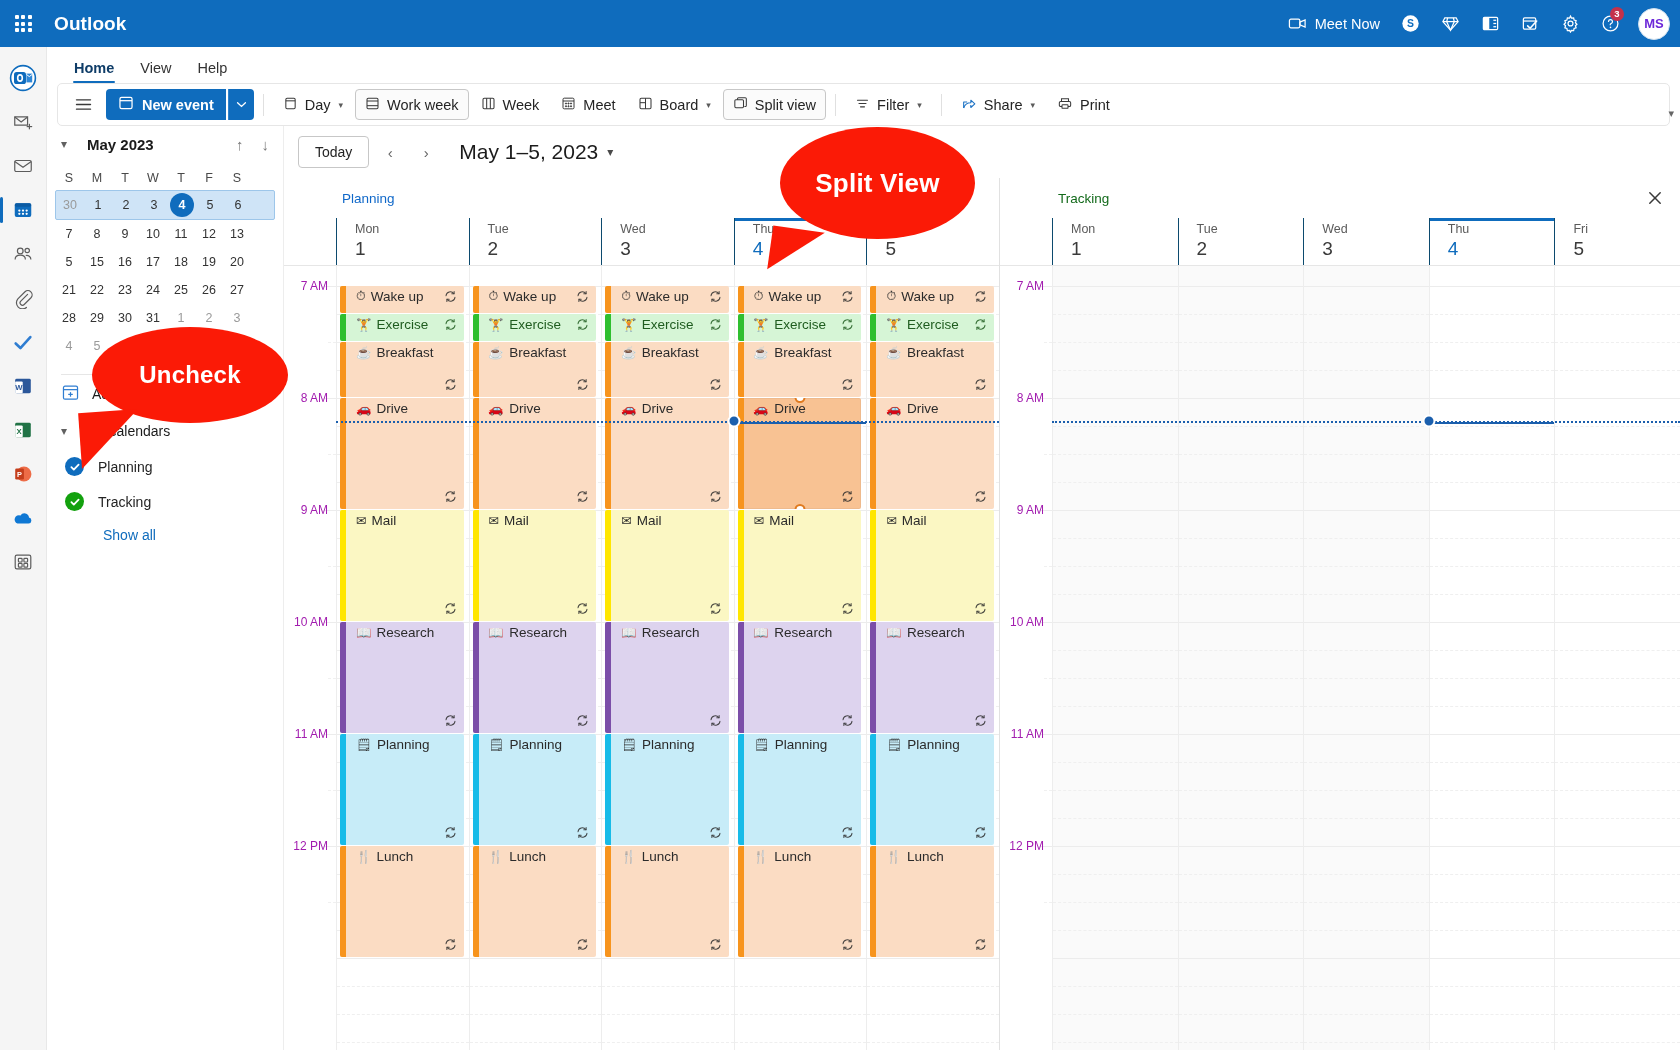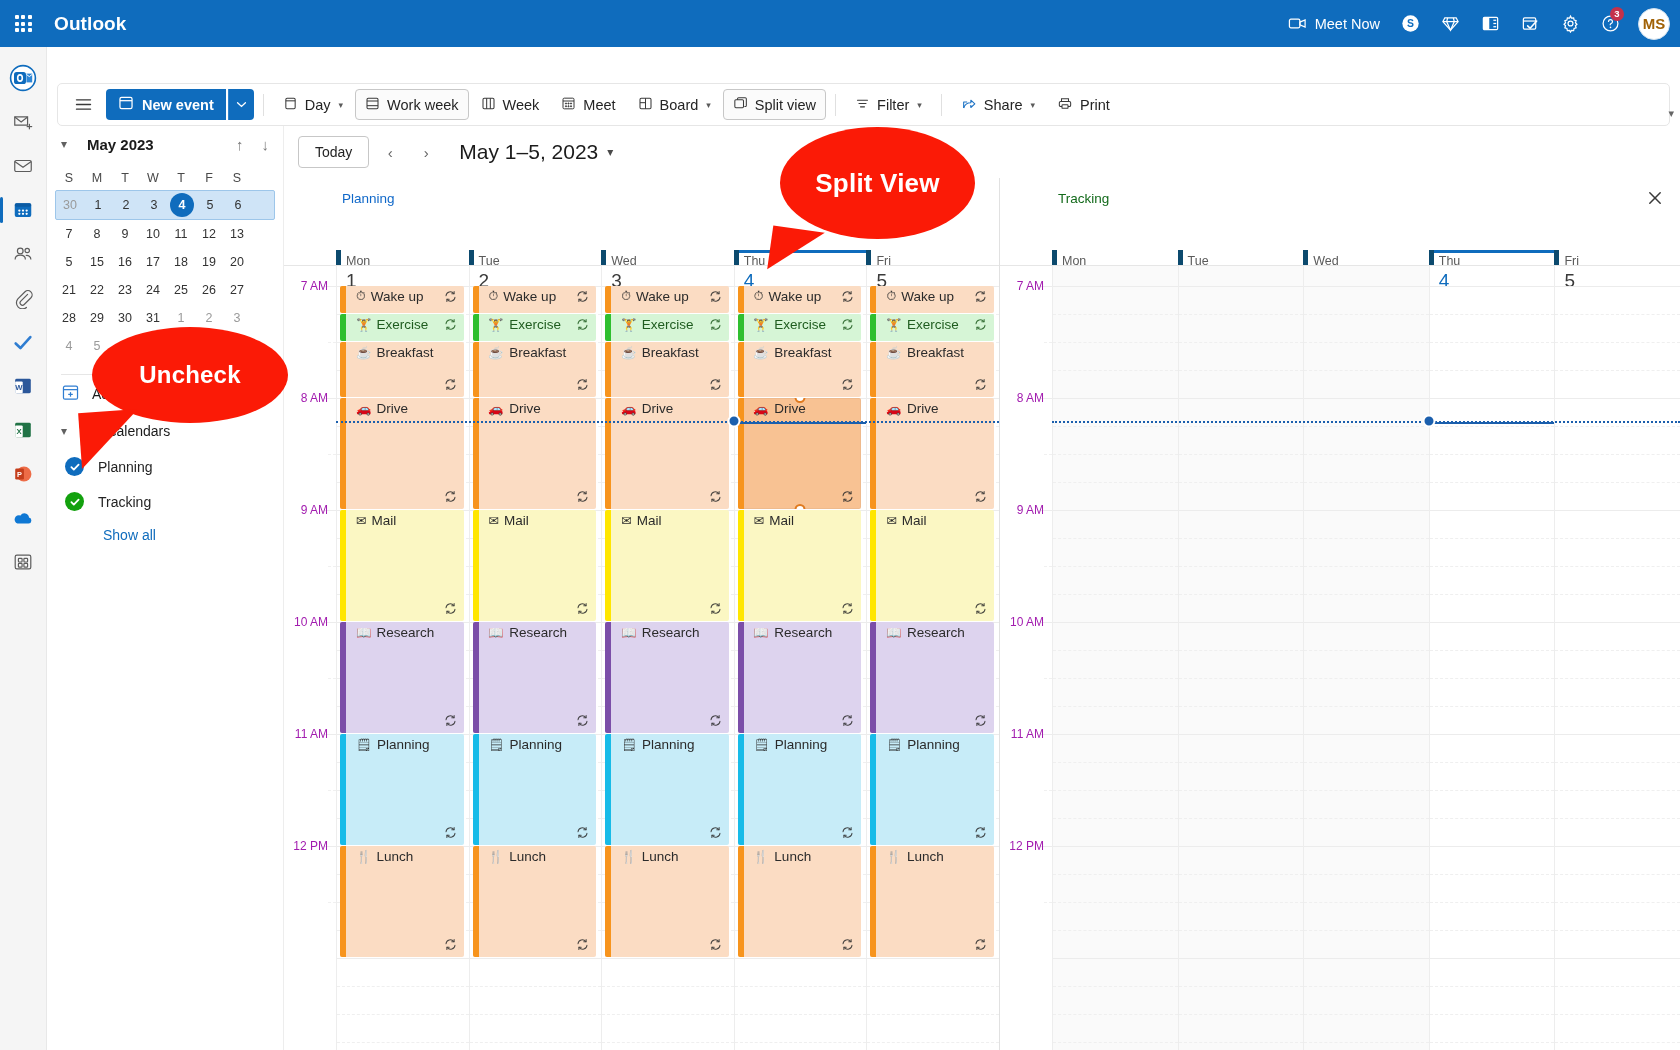--- a/index.html
+++ b/index.html
@@ -62,23 +62,23 @@
   .tb-icon { width: 20px; height: 20px; display:flex; align-items:center; justify-content:center; }
   .badge {
     position: absolute; top: 7px; right: 6px;
     min-width: 14px; height: 14px; padding: 0 3px;
     background: #c4314b; color: #fff;
     border-radius: 7px; font-size: 9.5px; line-height: 14px;
     text-align: center; font-weight: 700;
   }
   .avatar {
     width: 32px; height: 32px; border-radius: 50%;
-    background: #ffffff; color: #a16207;
+    background: #ffffff; color: #6d28d9;
     display: flex; align-items: center; justify-content: center;
-    font-size: 15px; font-weight: 700; margin-left: 8px;
+    font-size: 13px; font-weight: 700; margin-left: 8px;
     border: 1px solid #cfe0ef; cursor: pointer;
   }
 
   
   .rail {
     position: absolute; top: 47px; left: 0;
     width: 47px; height: 1003px;
     background: #f5f5f5; border-right: 1px solid #e8e8e8;
     display: flex; flex-direction: column; align-items: center;
     padding-top: 9px;
@@ -252,22 +252,22 @@
     position: absolute; right: 14px; top: 9px;
     width: 22px; height: 22px; display: flex; align-items: center; justify-content: center;
     color: #444; cursor: pointer; font-size: 16px;
   }
 
   .dayhead {
     display: flex; height: 48px; border-bottom: 1px solid #e6e6e6;
   }
   .dayhead .gutter-sp { width: 52px; flex: none; }
   .dh-cell {
-    flex: 1; border-left: 5px solid #0c4a6e;
-    padding: 3px 0 0 5px; position: relative; cursor: pointer; margin-top: 32px;
+    flex: 1; border-left: 1px solid #0c4a6e;
+    padding: 3px 0 0 18px; position: relative; cursor: pointer;
   }
   .dh-cell .dow { font-size: 12.5px; color: #5a5a5a; line-height: 16px; }
   .dh-cell .dnum { font-size: 19px; color: #3a3a3a; line-height: 23px; }
   .dh-cell.today-col::before {
     content: ""; position: absolute; left: 0; right: 0; top: 0;
     height: 3px; background: #0f6cbd;
   }
   .dh-cell.today-col .dnum { color: #0f6cbd; }
 
   .gridwrap {
@@ -531,20 +531,25 @@
       <svg width="22" height="22" viewBox="0 0 24 24" fill="none" stroke="#5c5c5c" stroke-width="1.3">
         <rect x="3.5" y="4.5" width="17" height="15" rx="1.8"></rect>
         <rect x="7" y="8" width="4" height="4" rx=".8"></rect>
           <rect x="13" y="8" width="4" height="4" rx=".8"></rect>
         <rect x="7" y="13.6" width="4" height="4" rx=".8"></rect>
           <rect x="13" y="13.6" width="4" height="4" rx=".8"></rect>
       </svg>
     </div>
   </div>
 
+  <div class="ribbon-tabs">
+    <div class="rtab active">Home</div>
+    <div class="rtab">View</div>
+    <div class="rtab">Help</div>
+  </div>
 
   <div class="ribbon">
     <div class="rb-hamburger">
       <svg width="17" height="15" viewBox="0 0 18 16" stroke="#3a3a3a" stroke-width="1.4" stroke-linecap="round">
         <line x1="1.5" y1="3" x2="16.5" y2="3"></line>
           <line x1="1.5" y1="8" x2="16.5" y2="8"></line>
           <line x1="1.5" y1="13" x2="16.5" y2="13"></line>
       </svg>
     </div>
 

